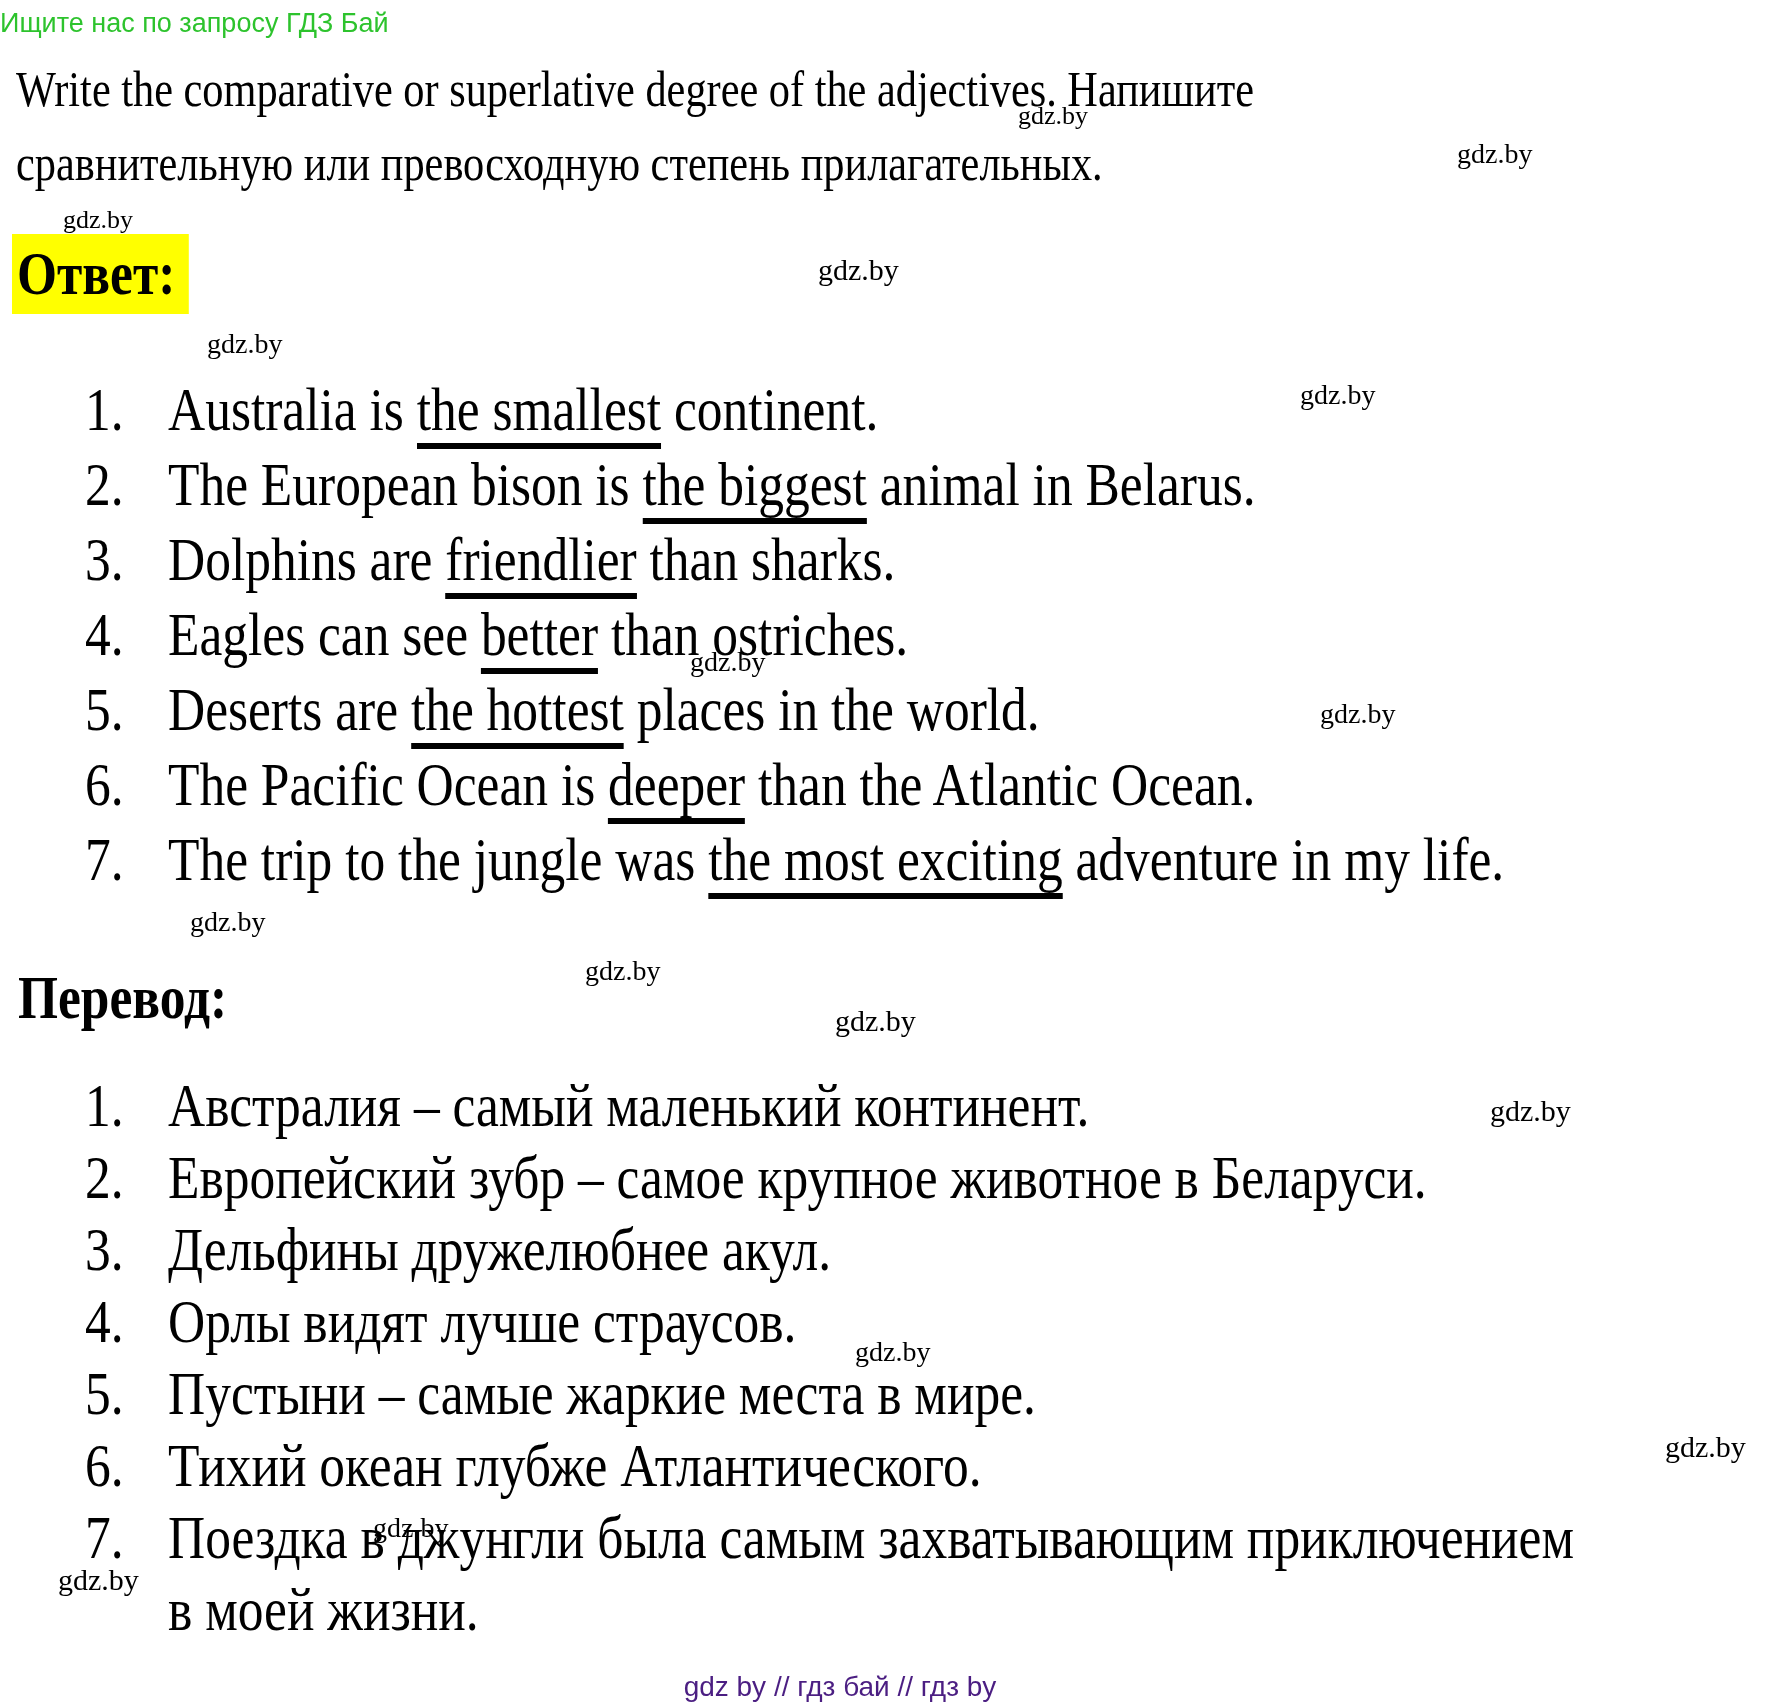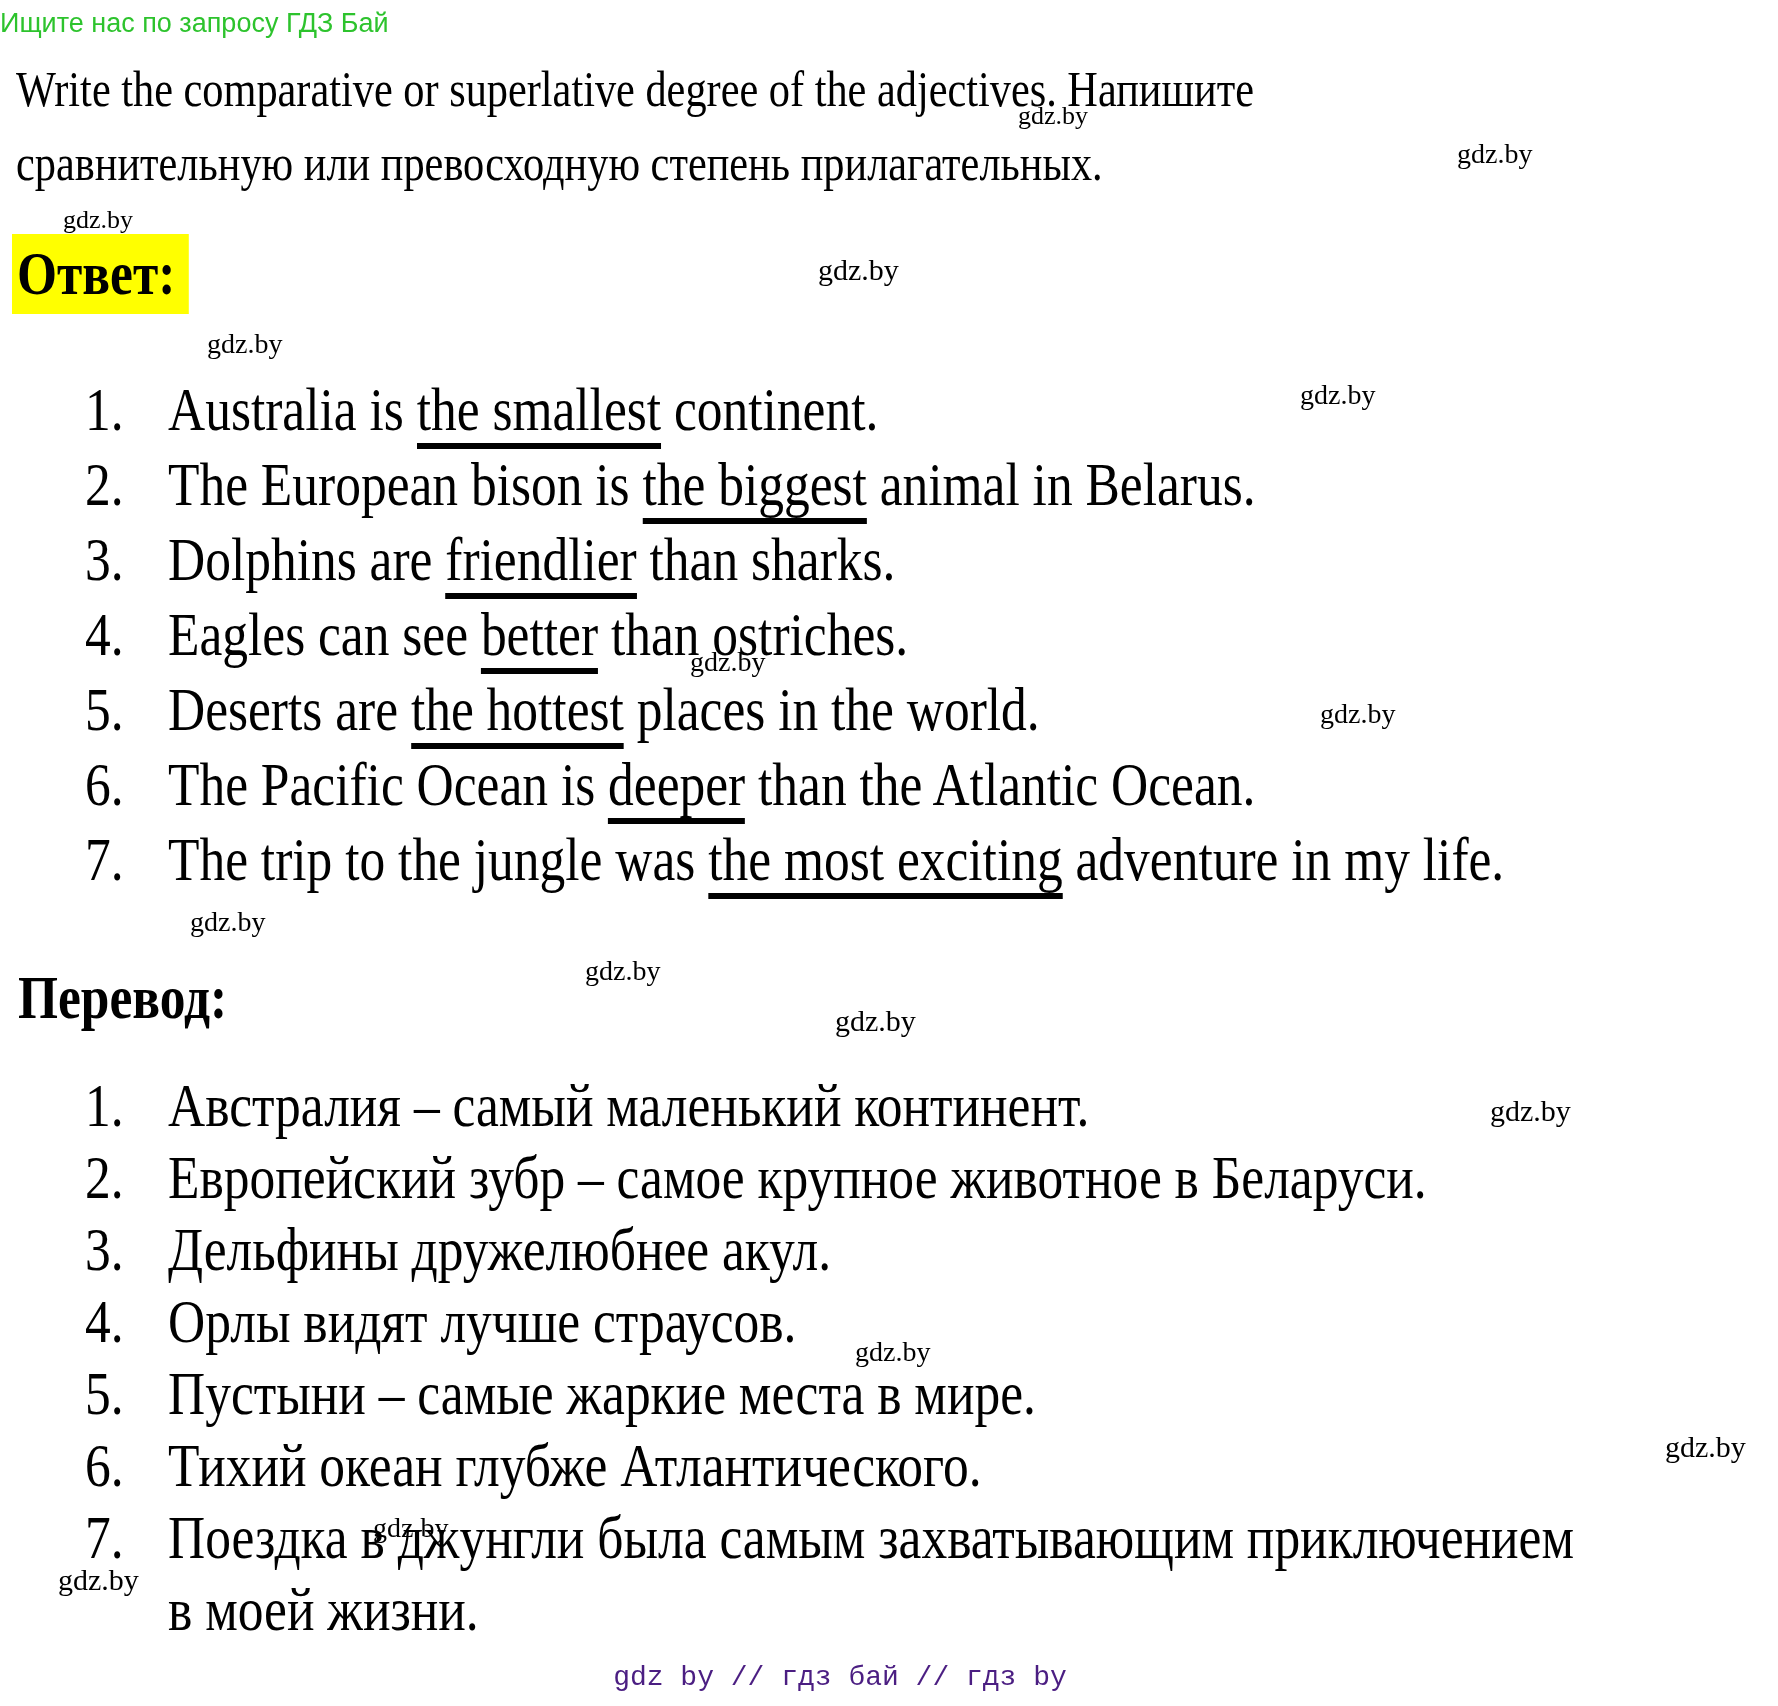--- a/index.html
+++ b/index.html
@@ -37,22 +37,22 @@
   .trans-heading { display:inline-block; font-weight:bold; font-size:62px; line-height:76px; }
 
   
   .trans-list { margin:34px 0 0 85px; font-size:62px; }
   .trans-list .row { line-height:72px; }
   .cont { padding-left:100px; }
 
   
   .footer-wrap { margin-top:16px; width:1680px; text-align:center; }
   .footer {
-    font-family:Liberation Mono, monospace; font-size:28px; line-height:34px;
-    color:#4b1e82; display:inline-block;
+    font-family:Liberation Sans, sans-serif; font-size:28px; line-height:34px;
+    color:#4b1e82; display:inline-block;margin-top:9px;
   }
 
   
   .wm {
     position:absolute; font-family:Liberation Serif, serif;
     font-size:28px; line-height:28px; color:#000000;
   }
 </style>
 </head>
 <body>

